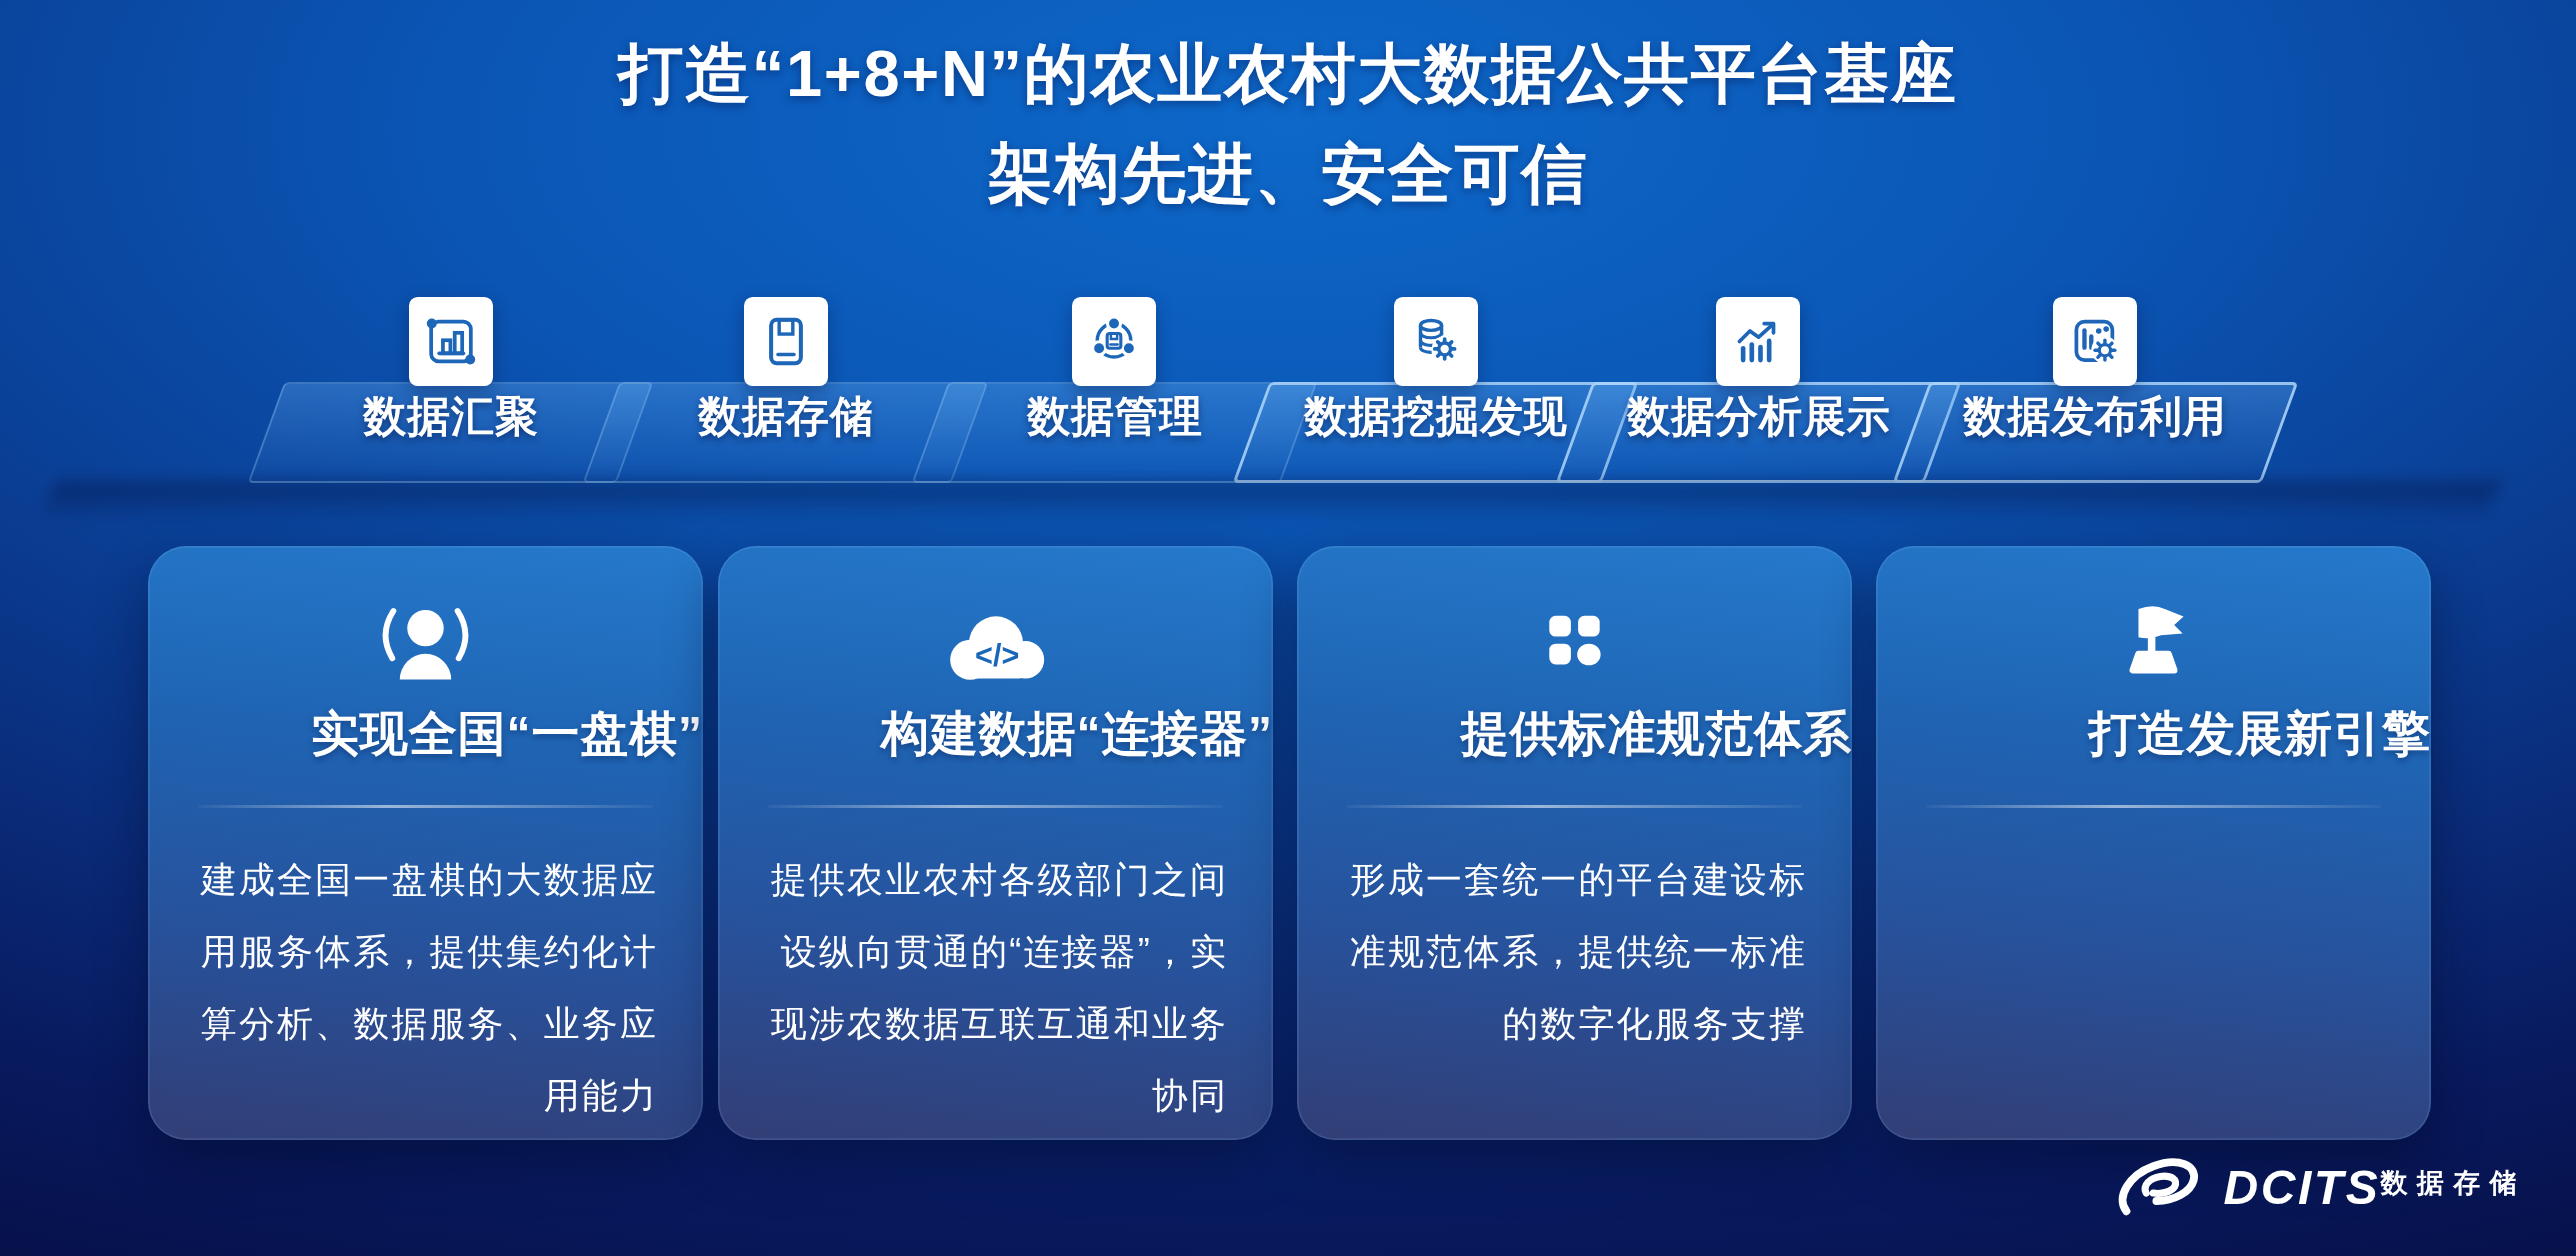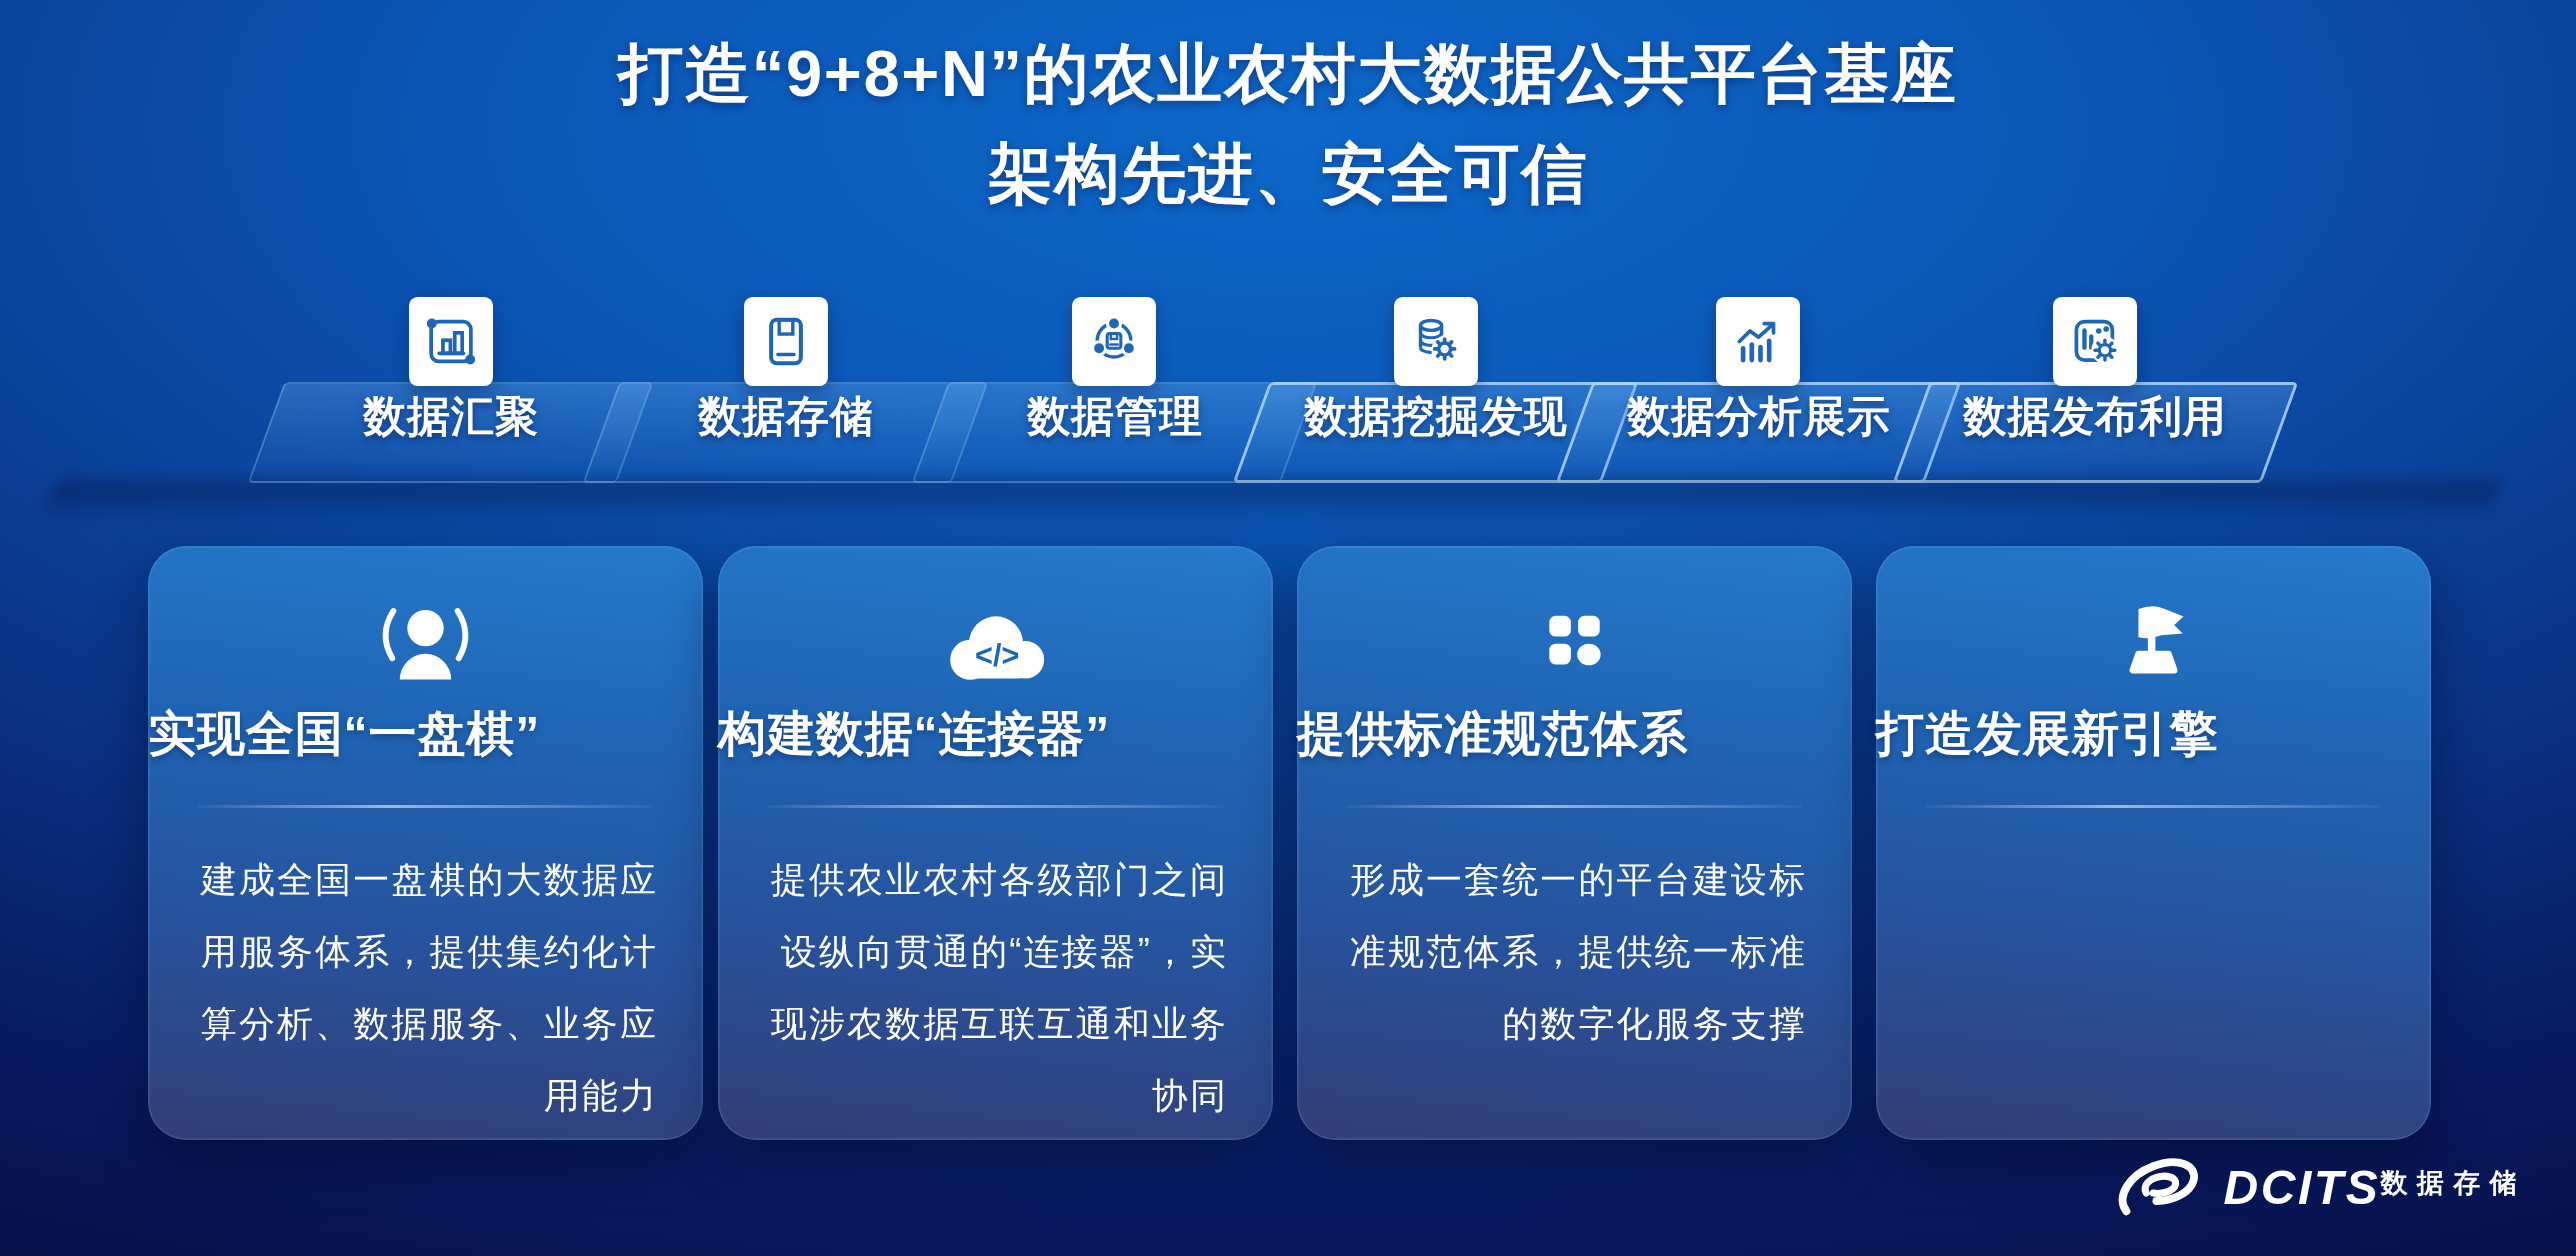--- a/index.html
+++ b/index.html
@@ -18,39 +18,39 @@
     background:linear-gradient(180deg, rgba(5,14,60,.45), rgba(5,14,60,0));filter:blur(7.7px);}
   .tile{position:absolute;top:297px;width:84px;height:89px;background:#ffffff;border-radius:8.6px;
     display:flex;align-items:center;justify-content:center;box-shadow:0 6.9px 17px rgba(5,20,70,.35);}
   .step-label{position:absolute;top:388px;transform:translateX(-50%);white-space:nowrap;color:#fff;
     font-size:43px;font-weight:700;letter-spacing:0.9px;text-shadow:0 2.6px 7.7px rgba(5,20,70,.55);}
   
   .card{position:absolute;top:546px;width:555px;height:594px;border-radius:38px;
     background:linear-gradient(186deg,#2579cc 0%,#1f64b3 34%,#27529c 66%,#323e76 100%);
     box-shadow:0 22px 52px rgba(3,8,40,.45), inset 0 0 0 1.7px rgba(135,190,242,.16);}
   .card-icon{height:113px;margin-top:38px;display:flex;align-items:center;justify-content:center;}
-  .card-title{margin-top:5.2px;text-align:left;font-size:48px;font-weight:700;color:#fff;letter-spacing:0.9px;
+  .card-title{margin-top:5.2px;text-align:right;font-size:48px;font-weight:700;color:#fff;letter-spacing:0.9px;
     text-shadow:0 2.6px 6.9px rgba(5,20,70,.4);}
   .card-divider{margin:39px auto 0;width:82%;height:2.6px;
     background:linear-gradient(90deg, rgba(255,255,255,.04), rgba(255,255,255,.55) 42%, rgba(255,255,255,.04));}
   .card-body{margin:36px 45px 0;font-size:36px;line-height:72px;color:#ffffff;letter-spacing:2.1px;text-align:right;}
   
   .logo{position:absolute;right:50px;bottom:29px;display:flex;align-items:center;gap:17px;}
   .logo-text{display:flex;flex-direction:row;line-height:1;}
   .logo-en{color:#fff;font-size:48px;font-weight:700;font-style:italic;letter-spacing:2.6px;}
   .logo-cn{color:#fff;font-size:27px;font-weight:700;letter-spacing:9.4px;margin-top:6.9px;}
   svg{display:block;}
 </style>
 </head>
 <body>
 
 <div class="stage">
 
   <div class="main-title">
-    <div>打造“9+8+N”的农业农村大数据公共平台基座</div>
+    <div>打造“1+8+N”的农业农村大数据公共平台基座</div>
     <div>架构先进、安全可信</div>
   </div>
 
   <div class="platform dim" style="left:266px"></div>
   <div class="platform dim" style="left:601px"></div>
   <div class="platform dim" style="left:930px"></div>
   <div class="platform bright" style="left:1251px"></div>
   <div class="platform bright" style="left:1574px"></div>
   <div class="platform bright" style="left:1911px"></div>
   <div class="band"></div>

